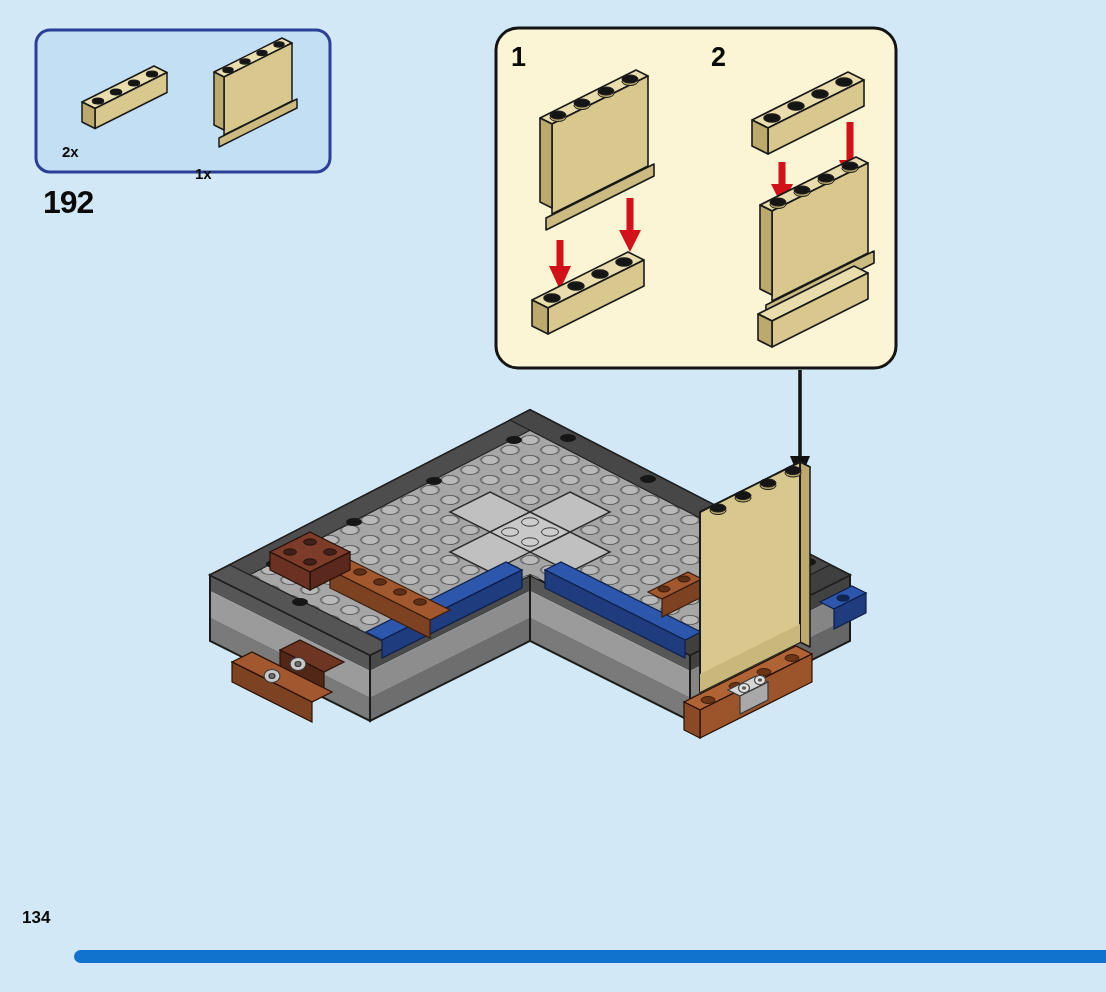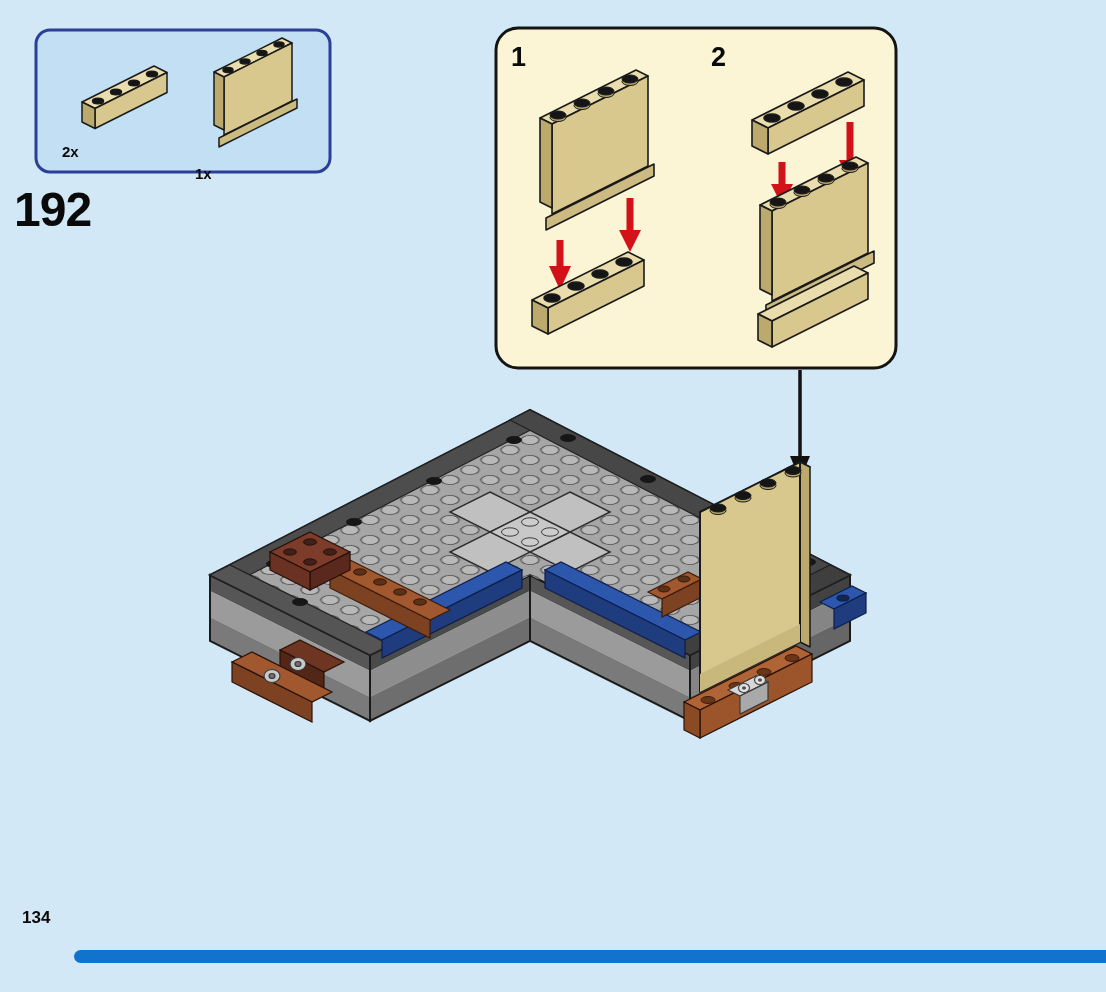--- a/index.html
+++ b/index.html
@@ -4,21 +4,21 @@
 <style>
   html,body{margin:0;padding:0;}
   body{
     width:1106px;height:992px;position:relative;overflow:hidden;
     background:#d2e8f7;
     font-family:"Liberation Sans", sans-serif;
   }
   .abs{position:absolute;}
   #graphics{position:absolute;left:0;top:0;z-index:1;}
   .txt{position:absolute;z-index:2;color:#0a0a0a;}
-  #step-number{left:14px;top:186px;font-size:48px;font-weight:700;letter-spacing:-1px;line-height:1;}
+  #step-number{left:43px;top:186px;font-size:32px;font-weight:700;letter-spacing:-1px;line-height:1;}
   .count-label{font-size:15px;font-weight:700;}
   #count-2x{left:62px;top:143px;}
   #count-1x{left:195px;top:143px;margin-top:22px;}
   .substep-label{font-size:27px;font-weight:600;}
   #substep-1-label{left:511px;top:42px;}
   #substep-2-label{left:711px;top:42px;}
   #page-number{left:22px;top:908px;font-size:17px;font-weight:700;}
   #footer-bar{left:74px;top:950px;right:0;height:13px;background:#1273cf;
     border-radius:7px 0 0 7px;z-index:1;}
   svg polygon, svg ellipse, svg rect, svg line, svg path{vector-effect:none;}

